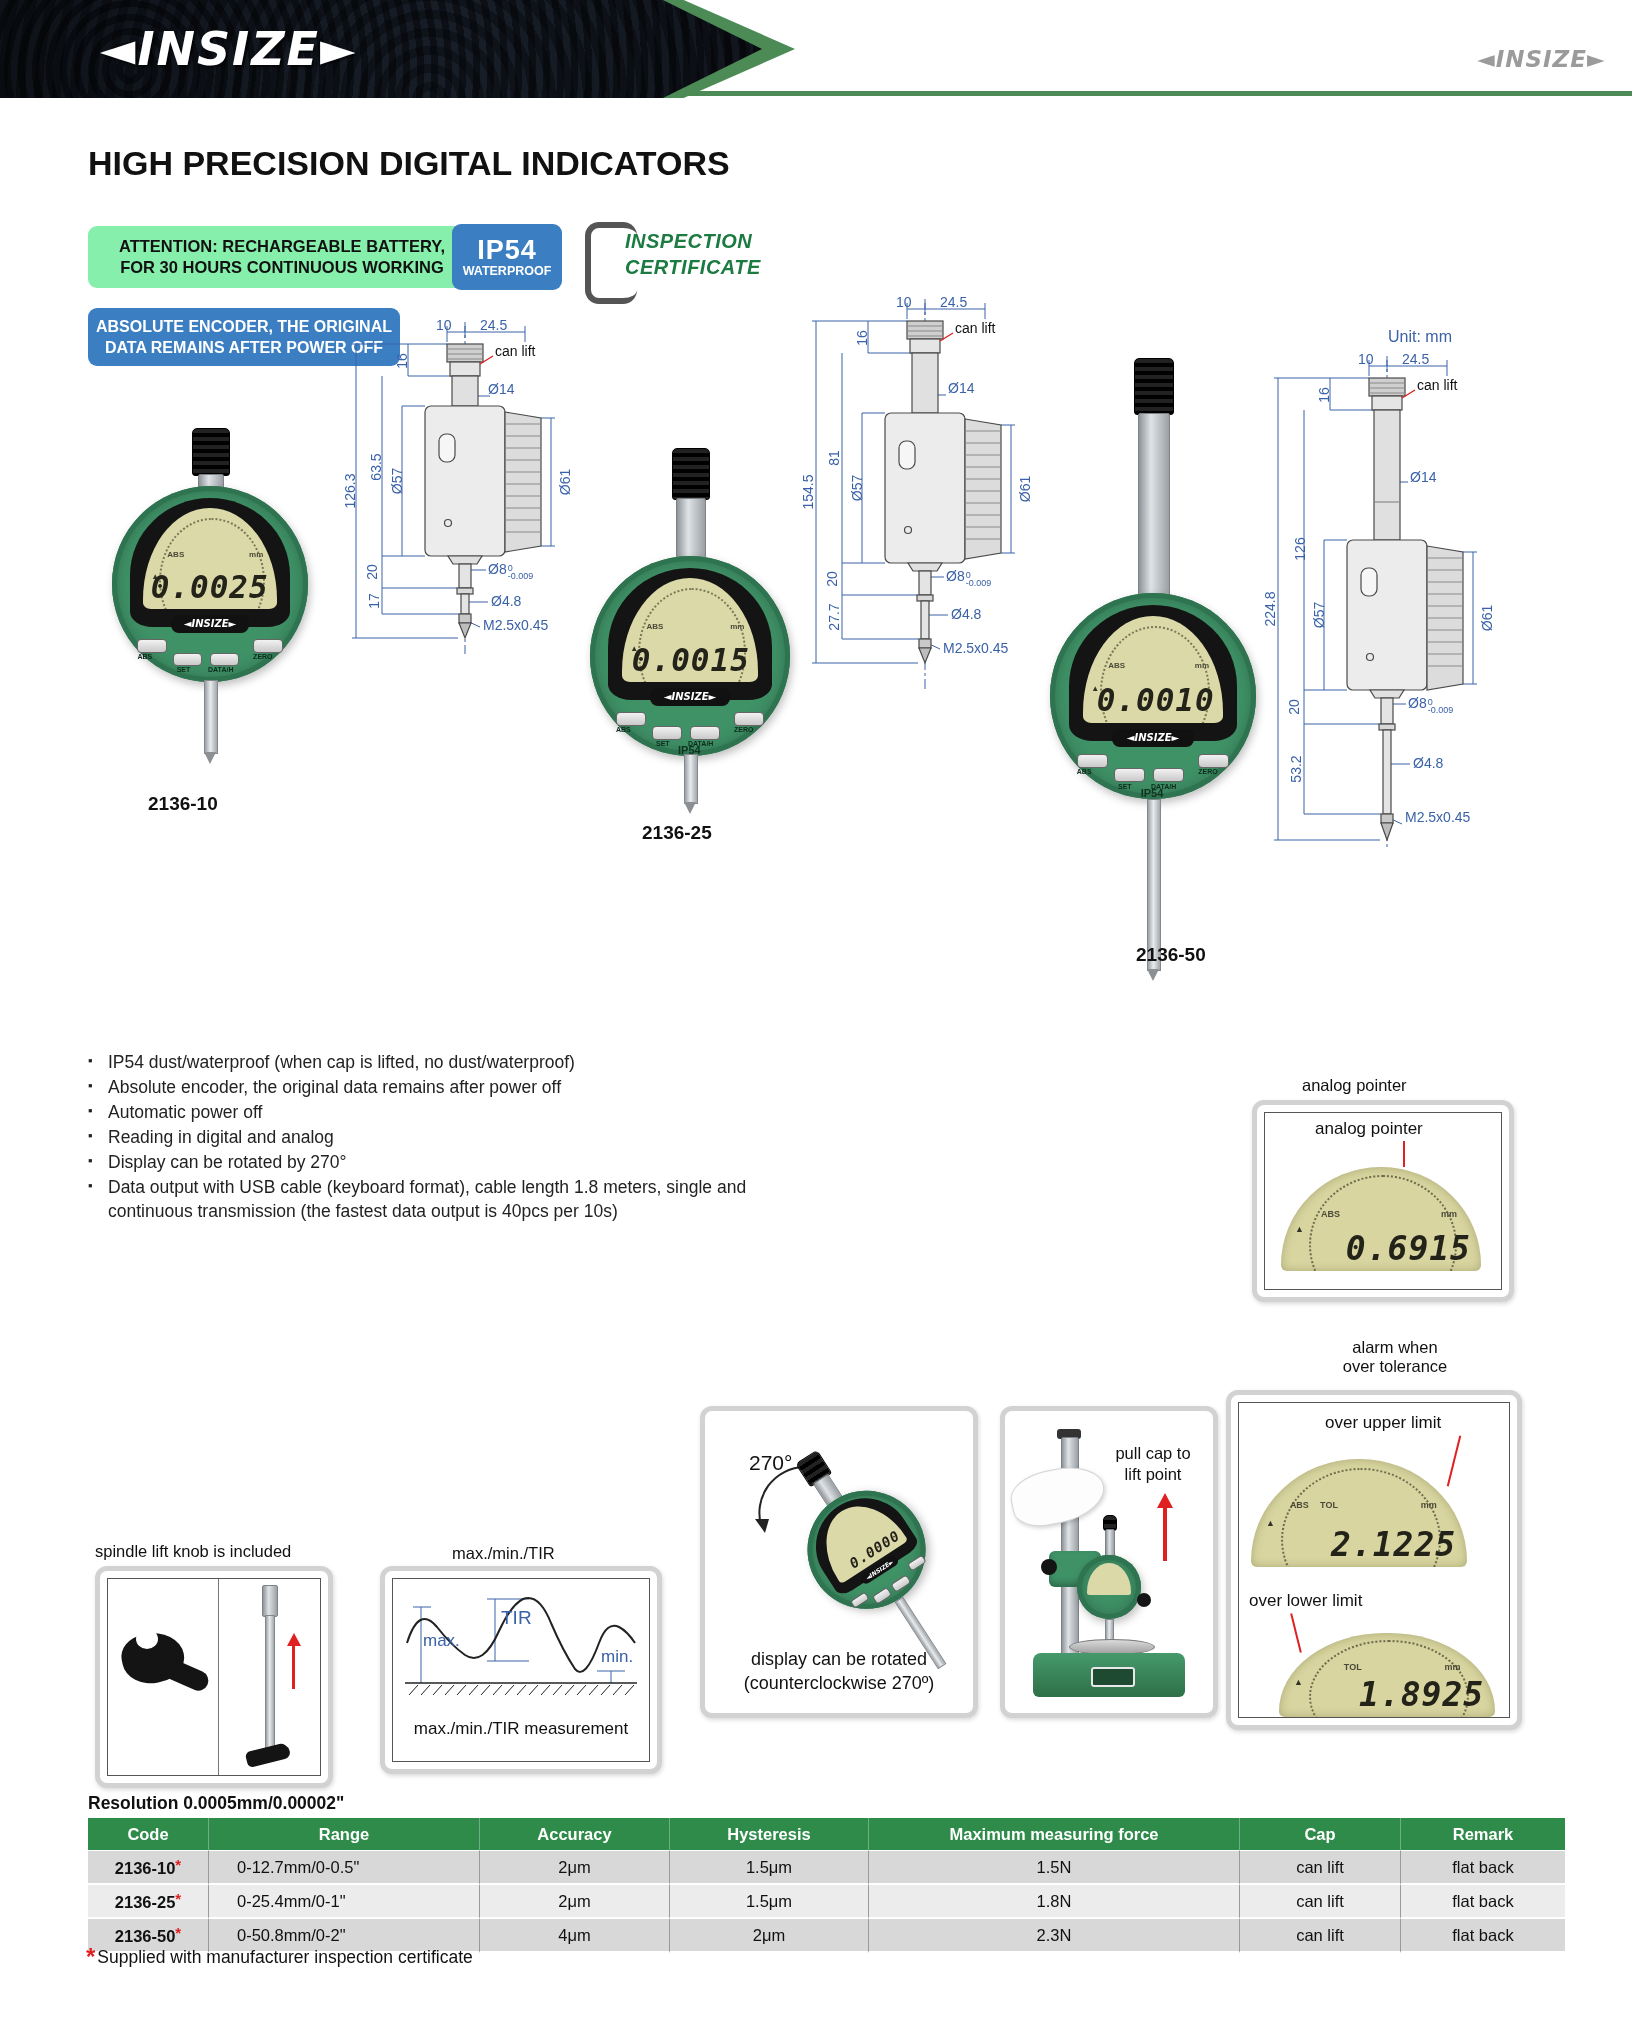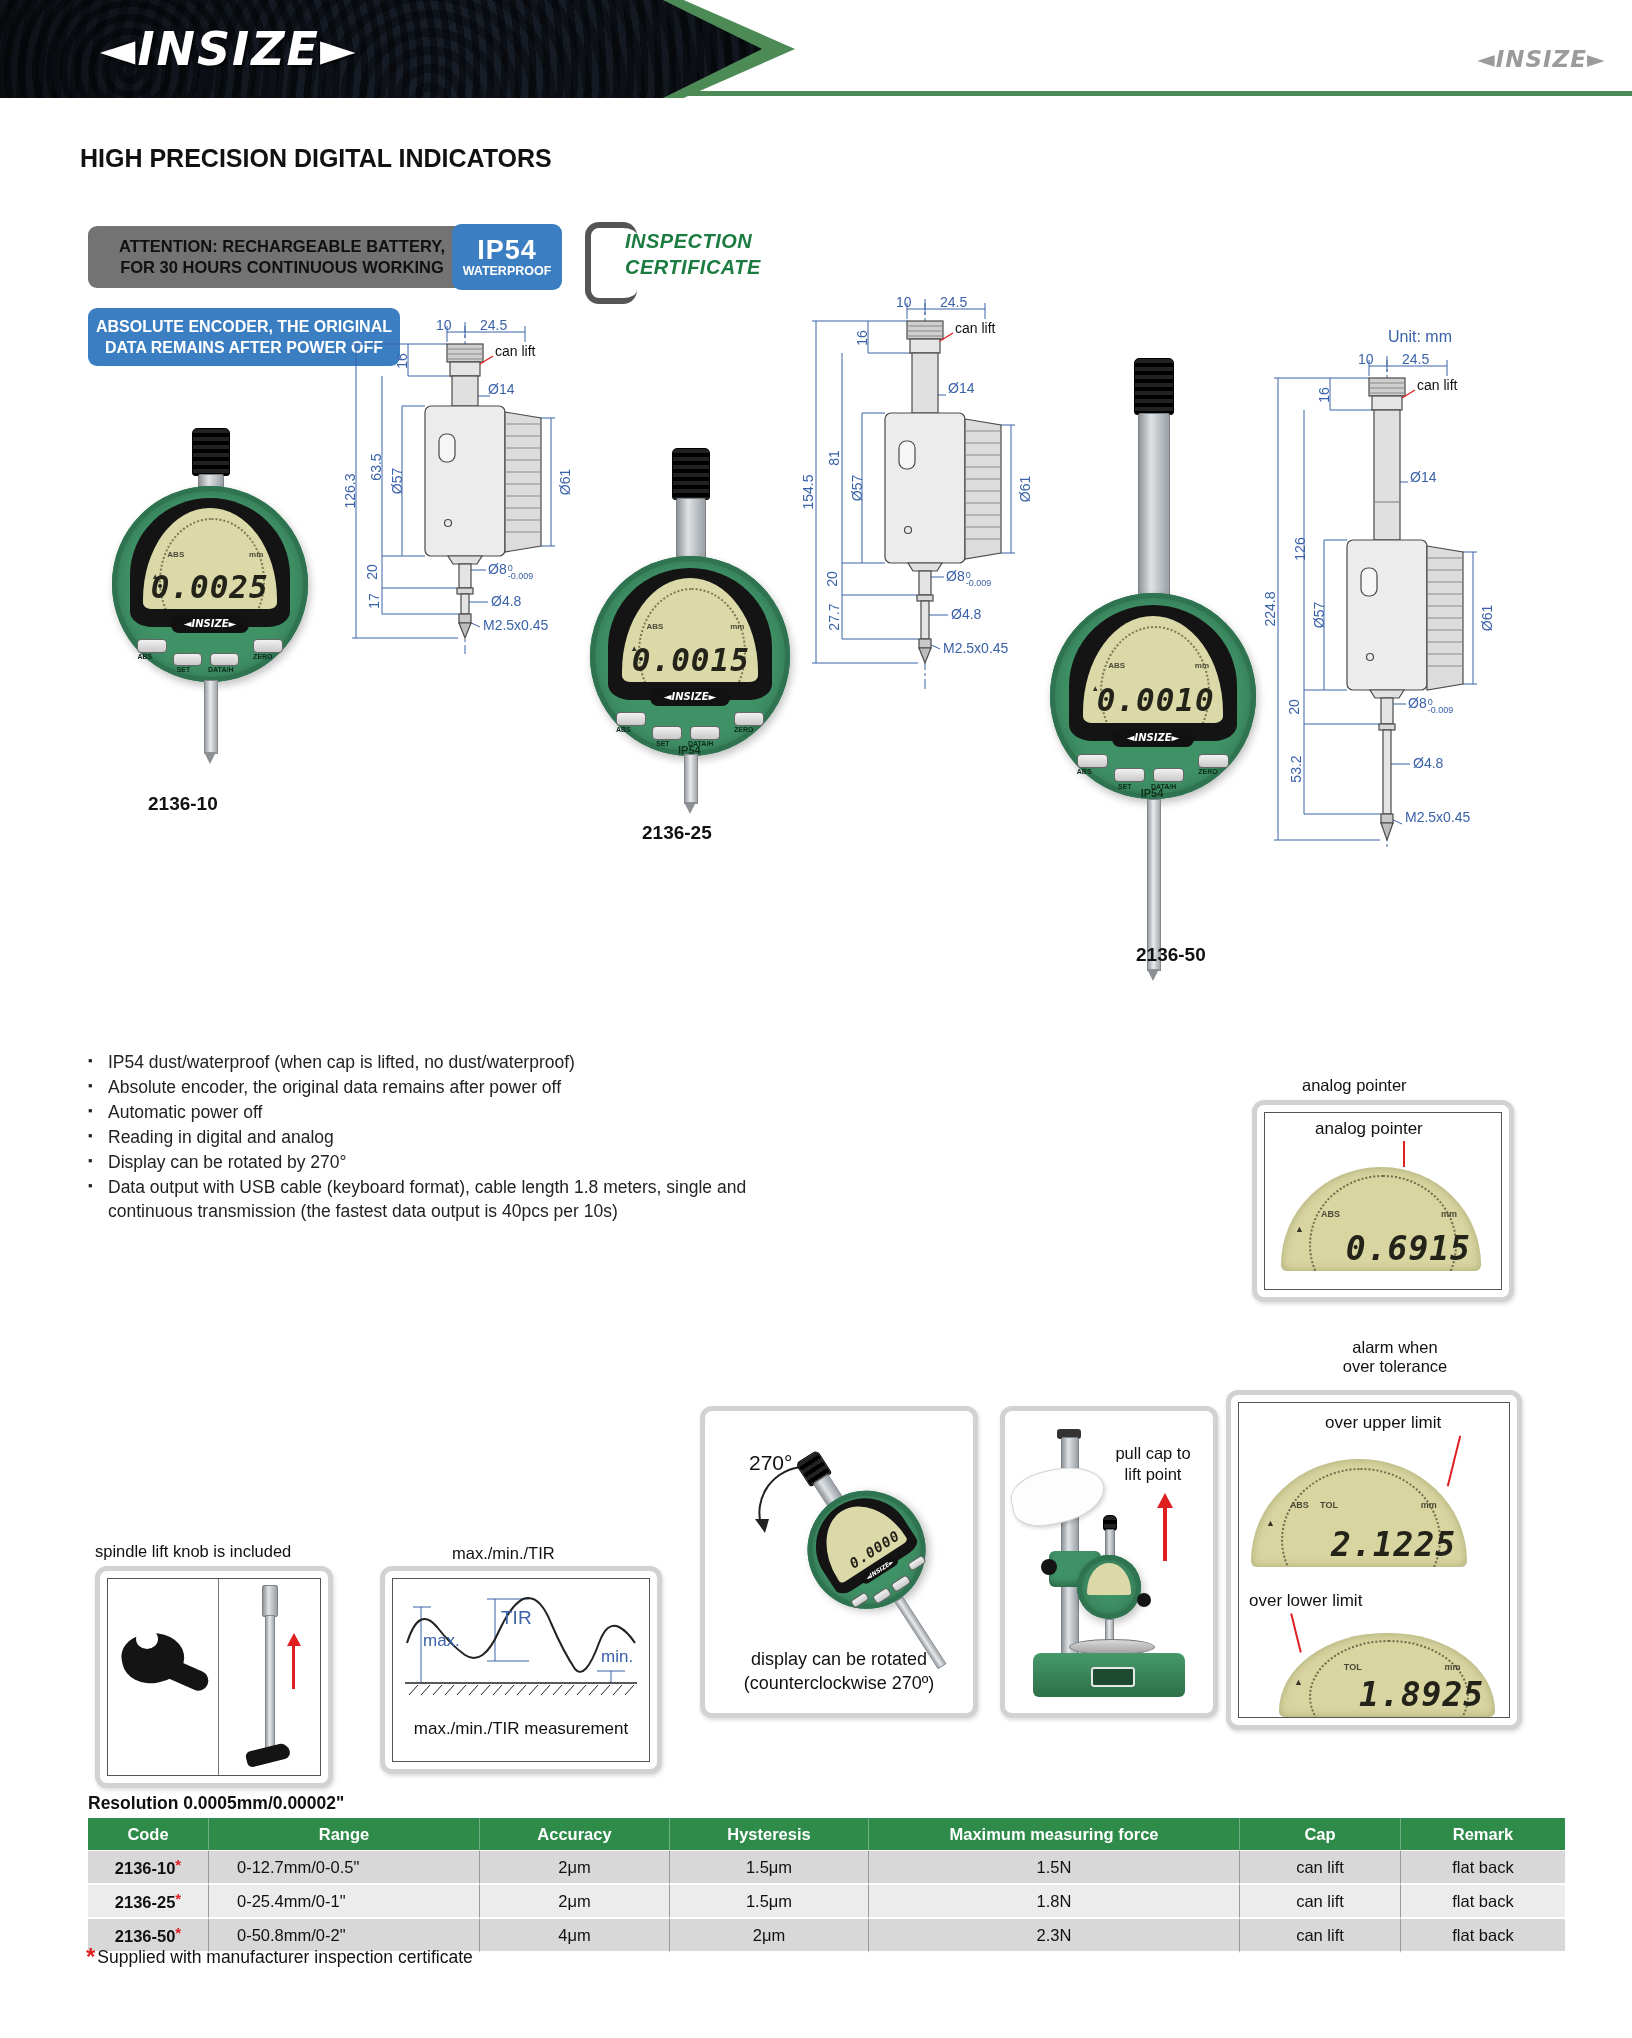--- a/index.html
+++ b/index.html
@@ -17,24 +17,24 @@
       repeating-radial-gradient(circle at 430px 100px,#4c525a 0 9px,#31363d 9px 18px),
       linear-gradient(100deg,#23262b,#3a4047 60%,#2a2e34);
     background-blend-mode:overlay;
     clip-path:polygon(0 0,87% 0,100% 50%,87% 100%,0 100%);}
   .brand-big{position:absolute;left:100px;top:22px;font-family:"DejaVu Sans",sans-serif;
     font-style:italic;font-weight:bold;font-size:46px;color:#fff;letter-spacing:2px;
     text-shadow:2px 2px 2px rgba(0,0,0,.6);}
   .brand-small{position:absolute;left:1477px;top:46px;font-family:"DejaVu Sans",sans-serif;
     font-style:italic;font-weight:bold;font-size:23px;color:#9b9b9b;letter-spacing:1px;}
 
-  .page-title{position:absolute;left:80px;top:144px;font-size:25px;font-weight:bold;color:#111;}
-
-  
-  .badge-yellow{position:absolute;left:88px;top:226px;width:388px;height:62px;background:#737373;
+  .page-title{position:absolute;left:88px;top:144px;font-size:34px;font-weight:bold;color:#111;}
+
+  
+  .badge-yellow{position:absolute;left:88px;top:226px;width:388px;height:62px;background:#86efac;
     border-radius:9px;display:flex;flex-direction:column;justify-content:center;align-items:center;}
   .badge-yellow span{font-size:16.5px;font-weight:bold;color:#111;line-height:21px;}
   .badge-blue{background:#3b7ec2;border-radius:9px;display:flex;flex-direction:column;justify-content:center;align-items:center;}
   .badge-ip54{position:absolute;left:452px;top:224px;width:110px;height:66px;}
   .badge-ip54 .l1{font-size:27px;font-weight:bold;color:#fff;line-height:28px;letter-spacing:1px;}
   .badge-ip54 .l2{font-size:12.5px;font-weight:bold;color:#fff;}
   .badge-encoder{position:absolute;left:88px;top:308px;width:312px;height:58px;}
   .badge-encoder span{font-size:16px;font-weight:bold;color:#fff;line-height:21px;}
   .cert{position:absolute;left:585px;top:222px;width:220px;height:70px;}
   .cert .bracket{position:absolute;left:0;top:0;width:46px;height:70px;border:6px solid #555;

